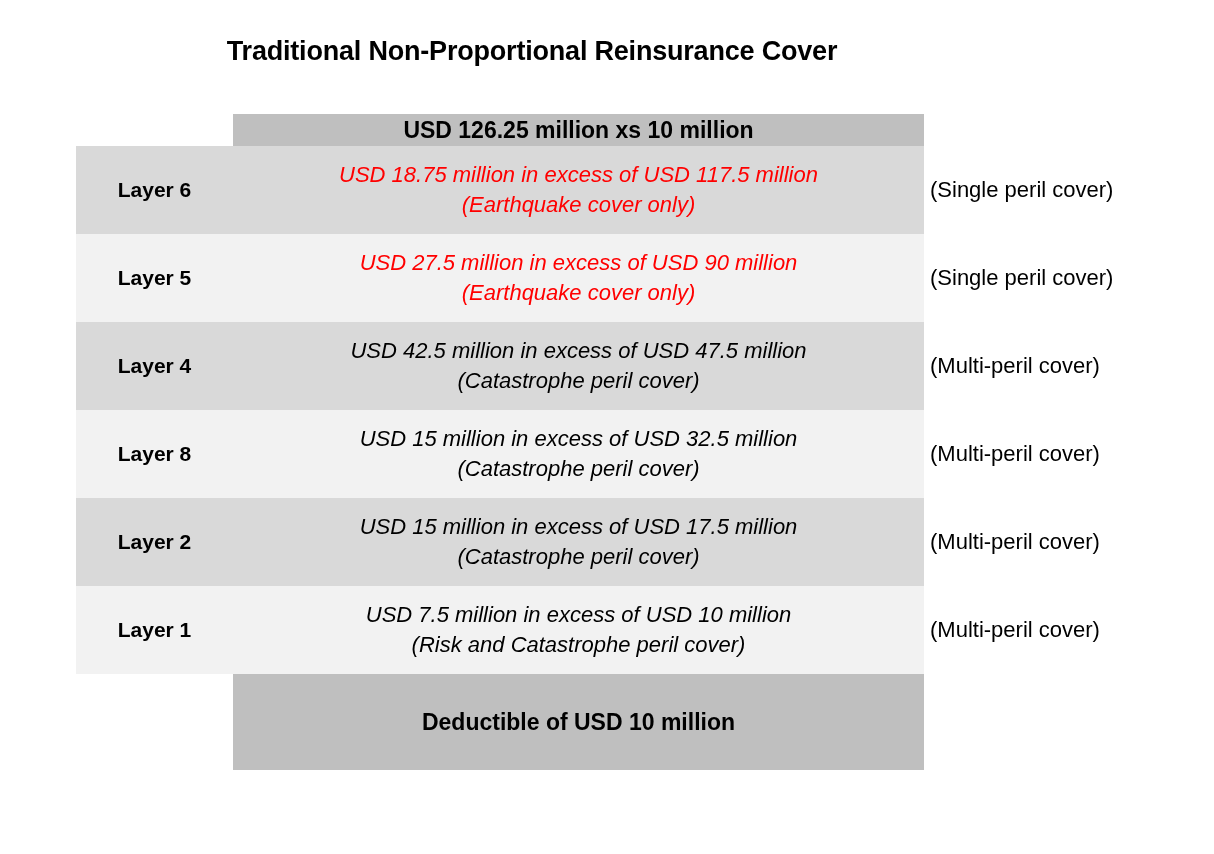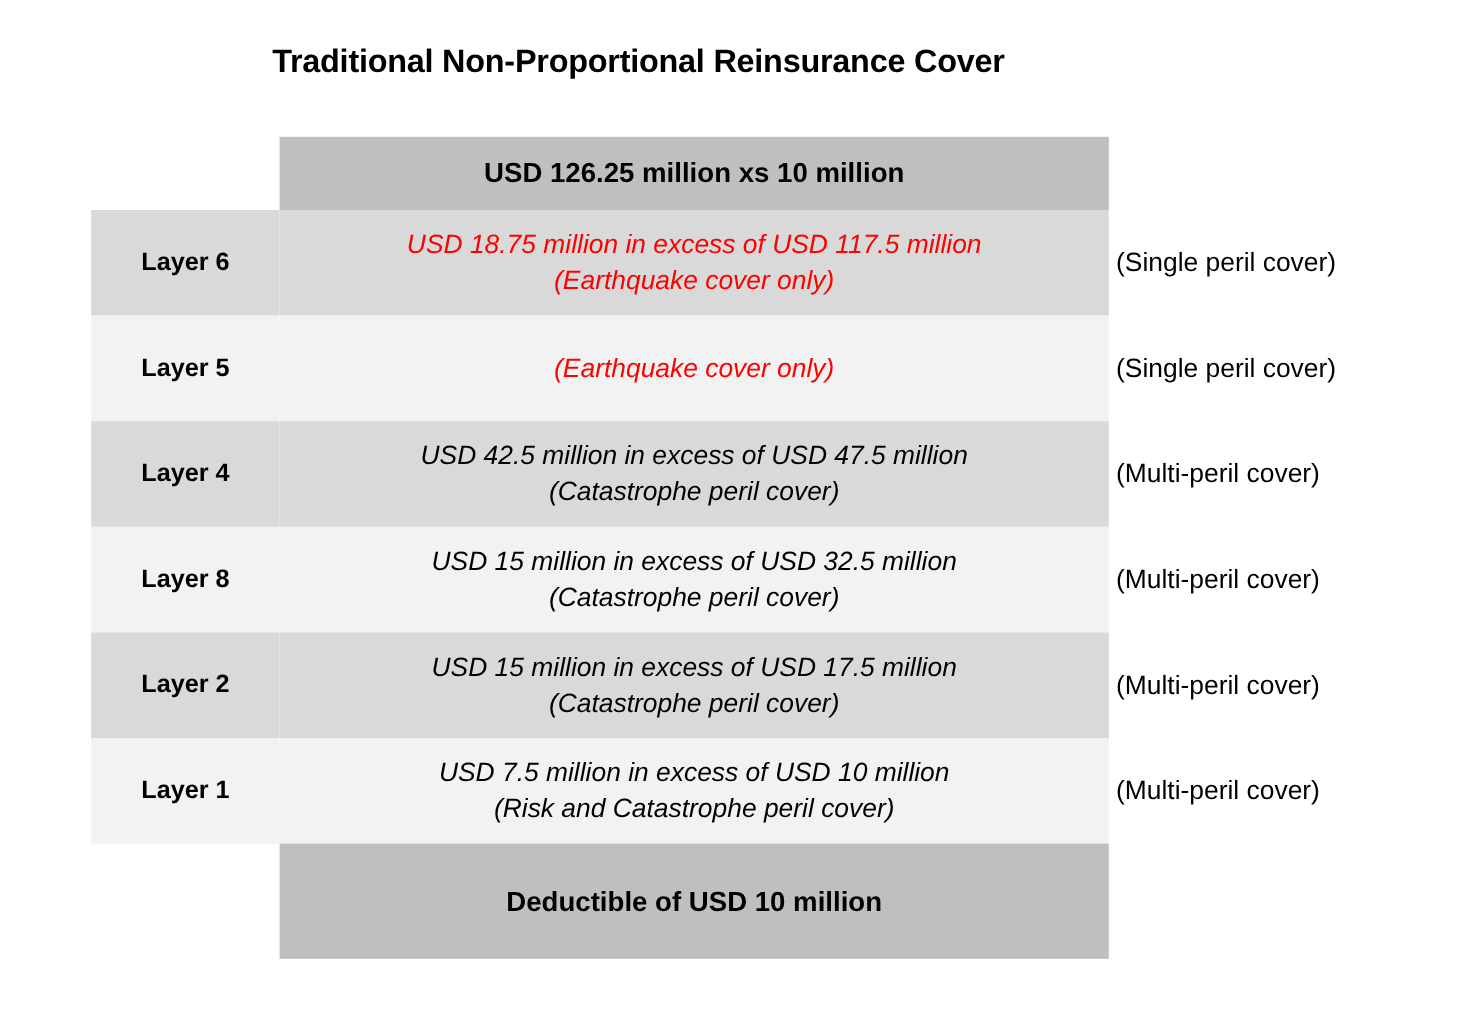--- a/index.html
+++ b/index.html
@@ -103,21 +103,21 @@
     font-size: 23px;
     font-weight: bold;
     background: #bfbfbf;
     color: #000000;
   }
   .band-row .label-cell,
   .band-row .note-cell {
     background: transparent;
   }
 
-  .header-band { height: 61px; }
+  .header-band { height: 32px; }
   .footer-band { height: 96px; }
 
   .shade-dark  { background: #d9d9d9; }
   .shade-light { background: #f2f2f2; }
 
   .red { color: #ff0000; }
 
   .h-tall { height: 88px; }
 </style>
 </head>
@@ -140,20 +140,21 @@
       <div class="main-cell shade-dark h-tall">
         <span class="line1 red">USD 18.75 million in excess of USD 117.5 million</span>
         <span class="line2 red">(Earthquake cover only)</span>
       </div>
       <div class="note-cell h-tall">(Single peril cover)</div>
     </div>
 
     <div class="row">
       <div class="label-cell shade-light h-tall">Layer 5</div>
       <div class="main-cell shade-light h-tall">
+        <span class="line1 red">USD 27.5 million in excess of USD 90 million</span>
         <span class="line2 red">(Earthquake cover only)</span>
       </div>
       <div class="note-cell h-tall">(Single peril cover)</div>
     </div>
 
     <div class="row">
       <div class="label-cell shade-dark h-tall">Layer 4</div>
       <div class="main-cell shade-dark h-tall">
         <span class="line1">USD 42.5 million in excess of USD 47.5 million</span>
         <span class="line2">(Catastrophe peril cover)</span>

